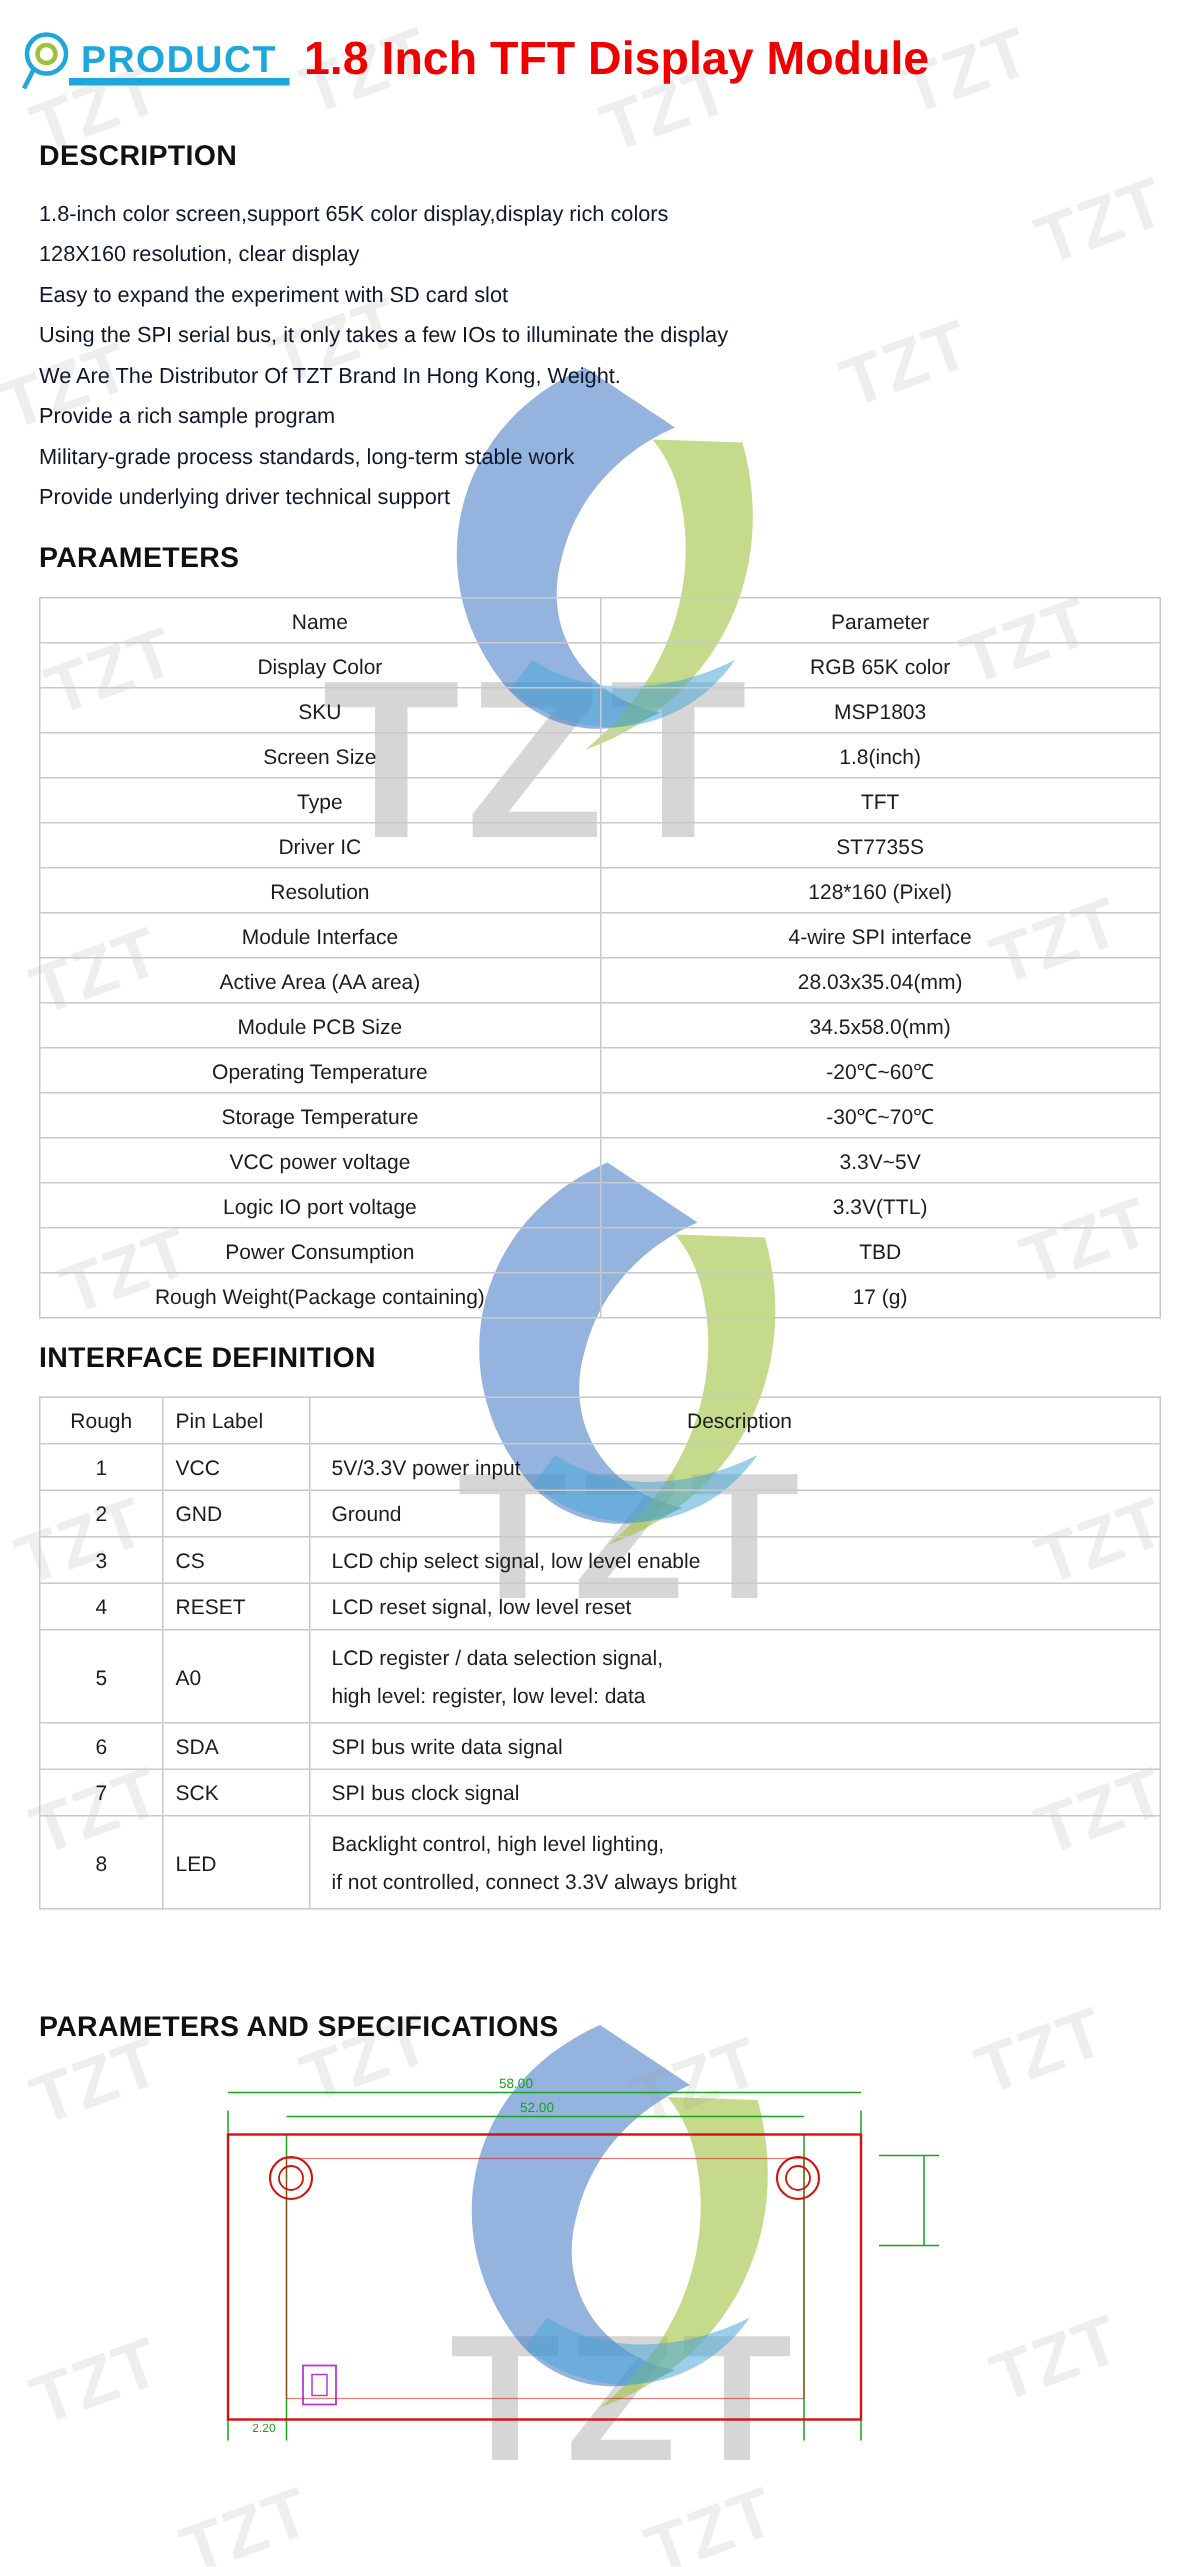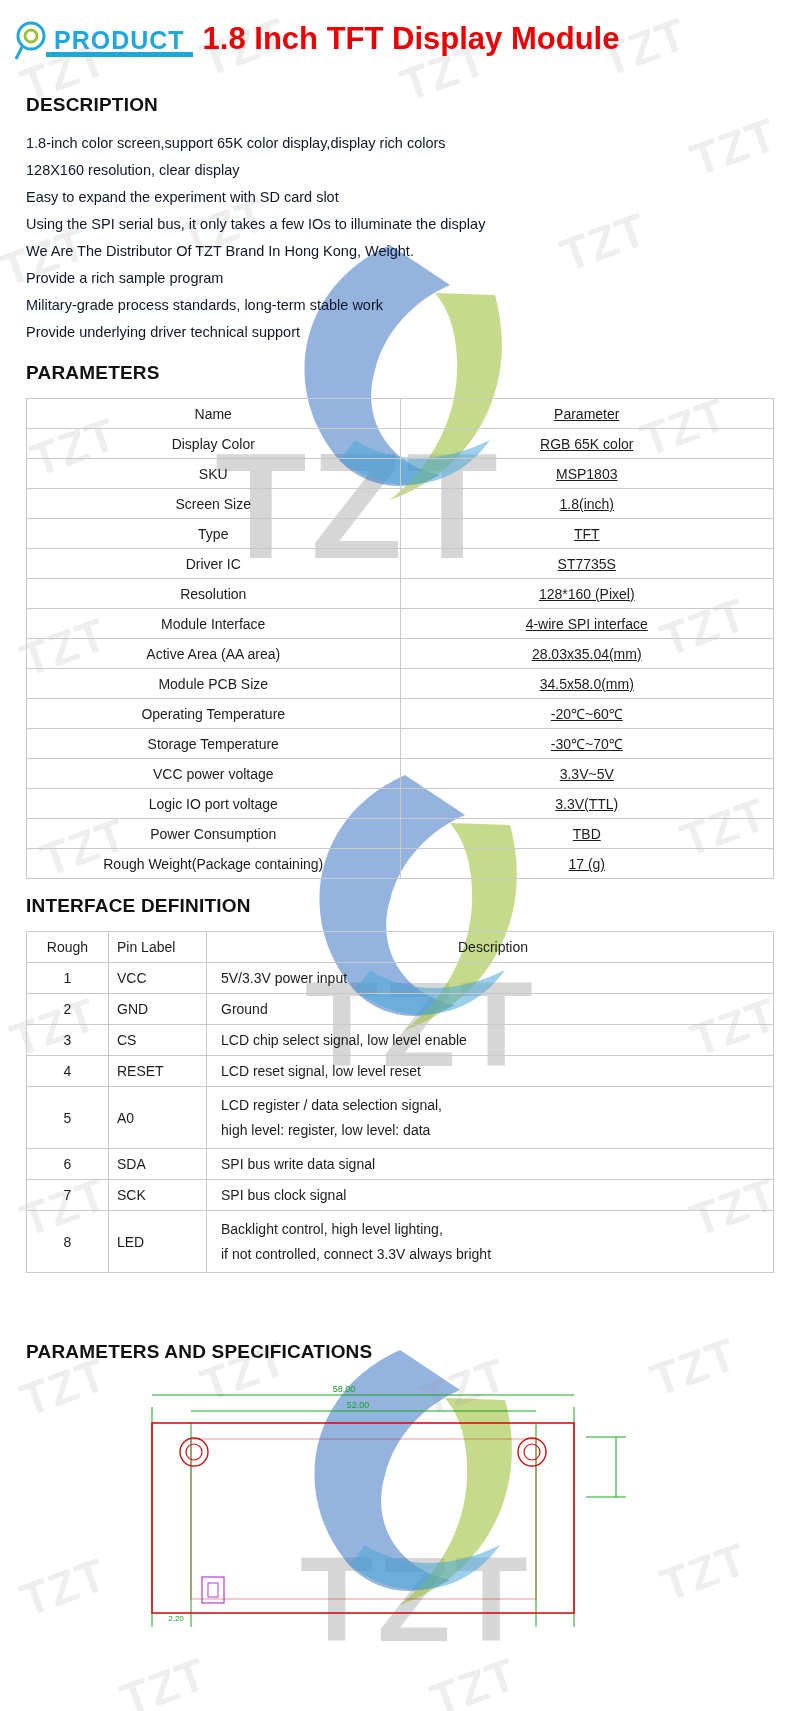--- a/index.html
+++ b/index.html
@@ -117,21 +117,21 @@
   }
   table.params td {
     border: 1px solid #c9c9c9;
     height: 30px;
     font-size: 14px;
     text-align: center;
     padding: 2px 6px;
     color: #1c1c1c;
   }
   table.params td.c1 { width: 50%; }
-  table.params td.c2 { width: 50%; text-decoration: underline; }
+  table.params td.c2 { width: 50%; }
 
   table.iface td {
     border: 1px solid #c9c9c9;
     font-size: 14px;
     padding: 6px 8px;
     color: #1c1c1c;
     vertical-align: middle;
   }
   table.iface td.num  { width: 82px; text-align: center; }
   table.iface td.pin  { width: 98px; text-align: left; }

